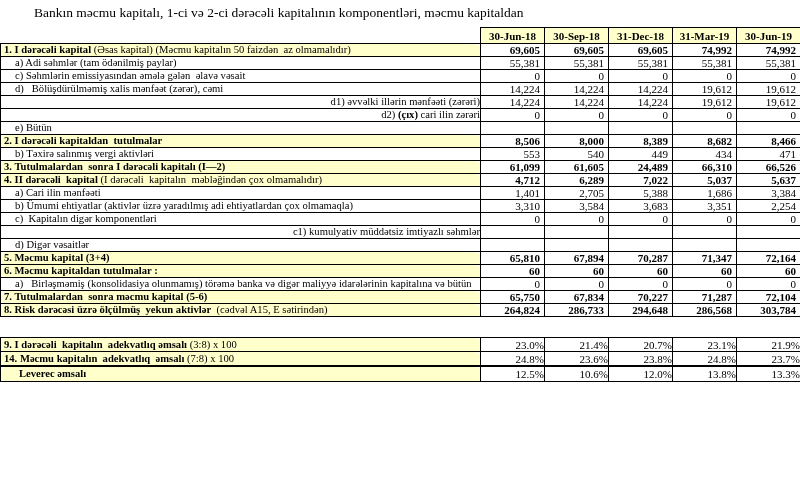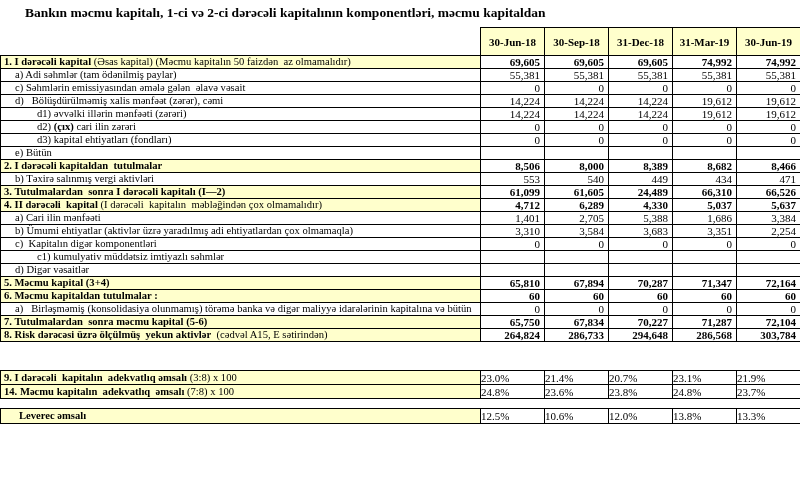--- a/index.html
+++ b/index.html
@@ -4,23 +4,23 @@
 <style>
   * { box-sizing: border-box; }
   html, body { margin: 0; padding: 0; }
   body {
     width: 800px; height: 477px;
     background: #ffffff; color: #000;
     font-family: "Liberation Serif", serif;
     overflow: hidden;
   }
   .title {
-    margin: 5px 0 0 3px;
+    margin: 5px 0 0 12px;
     width: 580px;
-    font-weight: bold;
+    font-weight: normal;
     font-size: 13.5px;
     line-height: 16px;
   }
   .title .line1 { padding-left: 22px; }
 
   table {
     border-collapse: collapse;
     table-layout: fixed;
     width: 800px;
   }
@@ -34,36 +34,36 @@
     line-height: 12px;
     height: 13px;
     overflow: hidden;
     font-weight: normal;
   }
   th.blank { border: none; background: #fff; }
   th.date {
     background: var(--hl, #FFFFCC);
     font-weight: bold;
     text-align: center;
-    height: 28px;
+    height: 16px;
     font-size: 11px;
   }
   td.label { text-align: left; white-space: pre; padding-left: 3px; }
   td.label.ind1 { padding-left: 14px; }
-  td.label.ind2 { padding-left: 36px; }
+  td.label.ind2 { padding-left: 21px; text-align: right; }
   td.num { text-align: right; padding-right: 4px; font-size: 11px; }
-  td.pct { text-align: left; font-size: 11px; }
-  tr.section td.label { background: var(--hl, #FFFFCC); }
+  td.pct { text-align: right; font-size: 11px; }
+  tr.section td.label { background: var(--hl, #FFFFCC); border-radius: 6px; }
   tr.section td.num { font-weight: bold; }
   .b { font-weight: bold; }
 
   table.main  { margin-top: 6px; }
-  table.ratio { margin-top: 28px; }
+  table.ratio { margin-top: 20px; }
   table.ratio td { height: 14px; }
-  table.lev   { margin-top: 9px; }
+  table.lev   { }
   table.lev td { height: 15px; }
   table.lev td.label { padding-left: 18px; }
 </style>
 </head>
 <body>
 
 <div class="title">
   <div class="line1">Bankın məcmu kapitalı, 1-ci və 2-ci dərəcəli kapitalının komponentləri, məcmu kapitaldan</div>
 </div>
 
@@ -129,28 +129,20 @@
       </tr>
       <tr>
         <td class="label ind2"><span>d2) </span><span class="b">(çıx)</span><span> cari ilin zərəri</span></td>
         <td class="num">0</td>
         <td class="num">0</td>
         <td class="num">0</td>
         <td class="num">0</td>
         <td class="num">0</td>
       </tr>
       <tr>
-        <td class="label ind2"><span>d3) kapital ehtiyatları (fondları)</span></td>
-        <td class="num">0</td>
-        <td class="num">0</td>
-        <td class="num">0</td>
-        <td class="num">0</td>
-        <td class="num">0</td>
-      </tr>
-      <tr>
         <td class="label ind1"><span>e) Bütün</span></td>
         <td class="num"></td>
         <td class="num"></td>
         <td class="num"></td>
         <td class="num"></td>
         <td class="num"></td>
       </tr>
       <tr class="section">
         <td class="label"><span class="b">2. I dərəcəli kapitaldan  tutulmalar</span></td>
         <td class="num">8,506</td>
@@ -172,21 +164,21 @@
         <td class="num">61,099</td>
         <td class="num">61,605</td>
         <td class="num">24,489</td>
         <td class="num">66,310</td>
         <td class="num">66,526</td>
       </tr>
       <tr class="section">
         <td class="label"><span class="b">4. II dərəcəli  kapital</span><span> (I dərəcəli  kapitalın  məbləğindən çox olmamalıdır)</span></td>
         <td class="num">4,712</td>
         <td class="num">6,289</td>
-        <td class="num">4,330</td>
+        <td class="num">7,022</td>
         <td class="num">5,037</td>
         <td class="num">5,637</td>
       </tr>
       <tr>
         <td class="label ind1"><span>a) Cari ilin mənfəəti</span></td>
         <td class="num">1,401</td>
         <td class="num">2,705</td>
         <td class="num">5,388</td>
         <td class="num">1,686</td>
         <td class="num">3,384</td>

